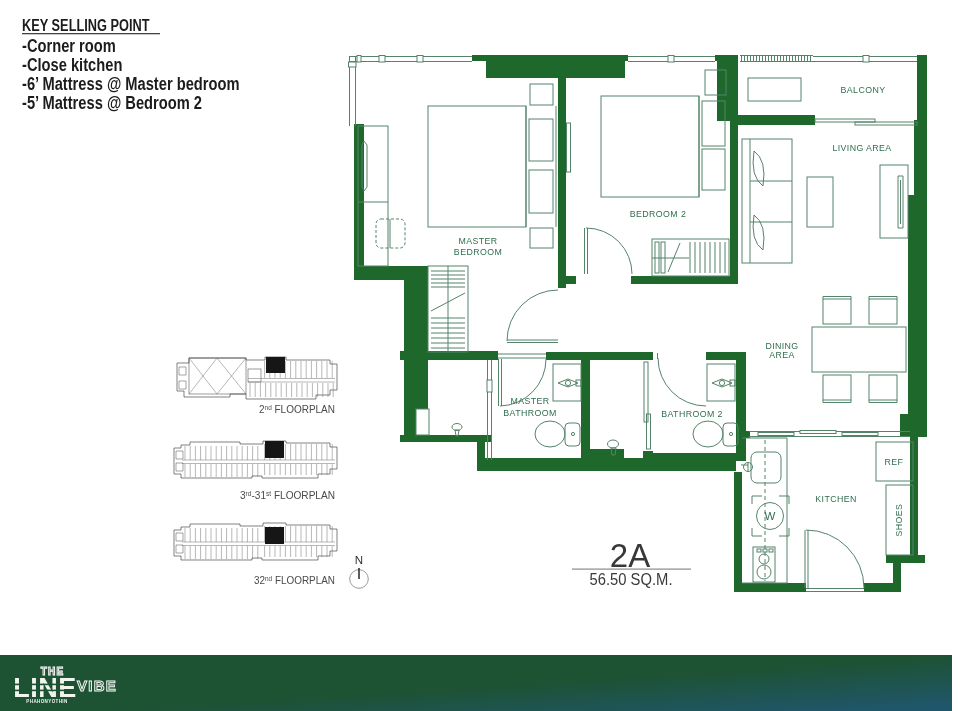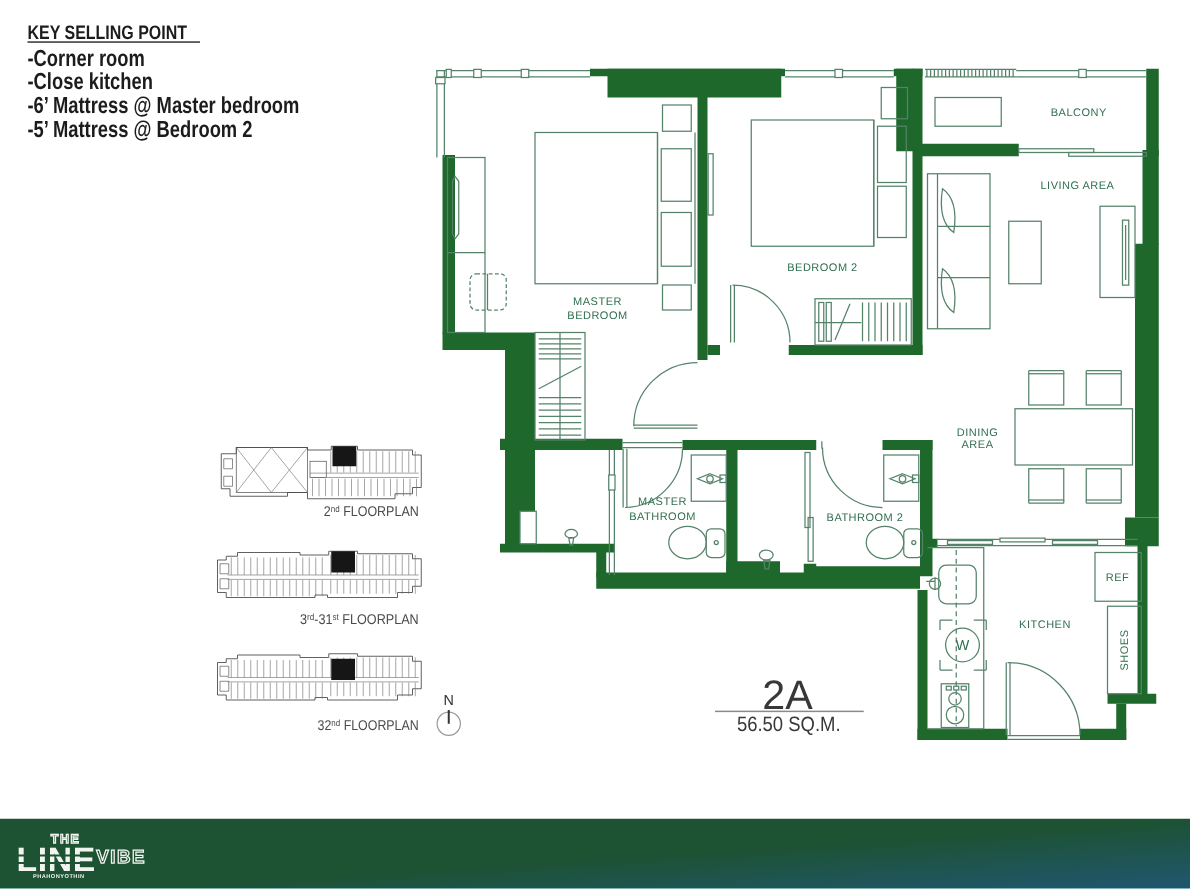--- a/index.html
+++ b/index.html
@@ -1,16 +1,16 @@
 <!DOCTYPE html>
 <html><head>
 <meta charset="utf-8">
 <style>
   html,body{margin:0;padding:0;background:#fff;}
-  .page{position:relative;width:952px;height:711px;background:#5eead4;overflow:hidden;
+  .page{position:relative;width:952px;height:711px;background:#f0abfc;overflow:hidden;
         font-family:"Liberation Sans", sans-serif;}
   svg text{font-family:"Liberation Sans", sans-serif;}
 </style>
 </head>
 <body>
 <div class="page">
 <svg width="960" height="711" viewBox="0 0 960 711">
 
 <rect x="0" y="0" width="960" height="711" fill="#ffffff"></rect>
 

